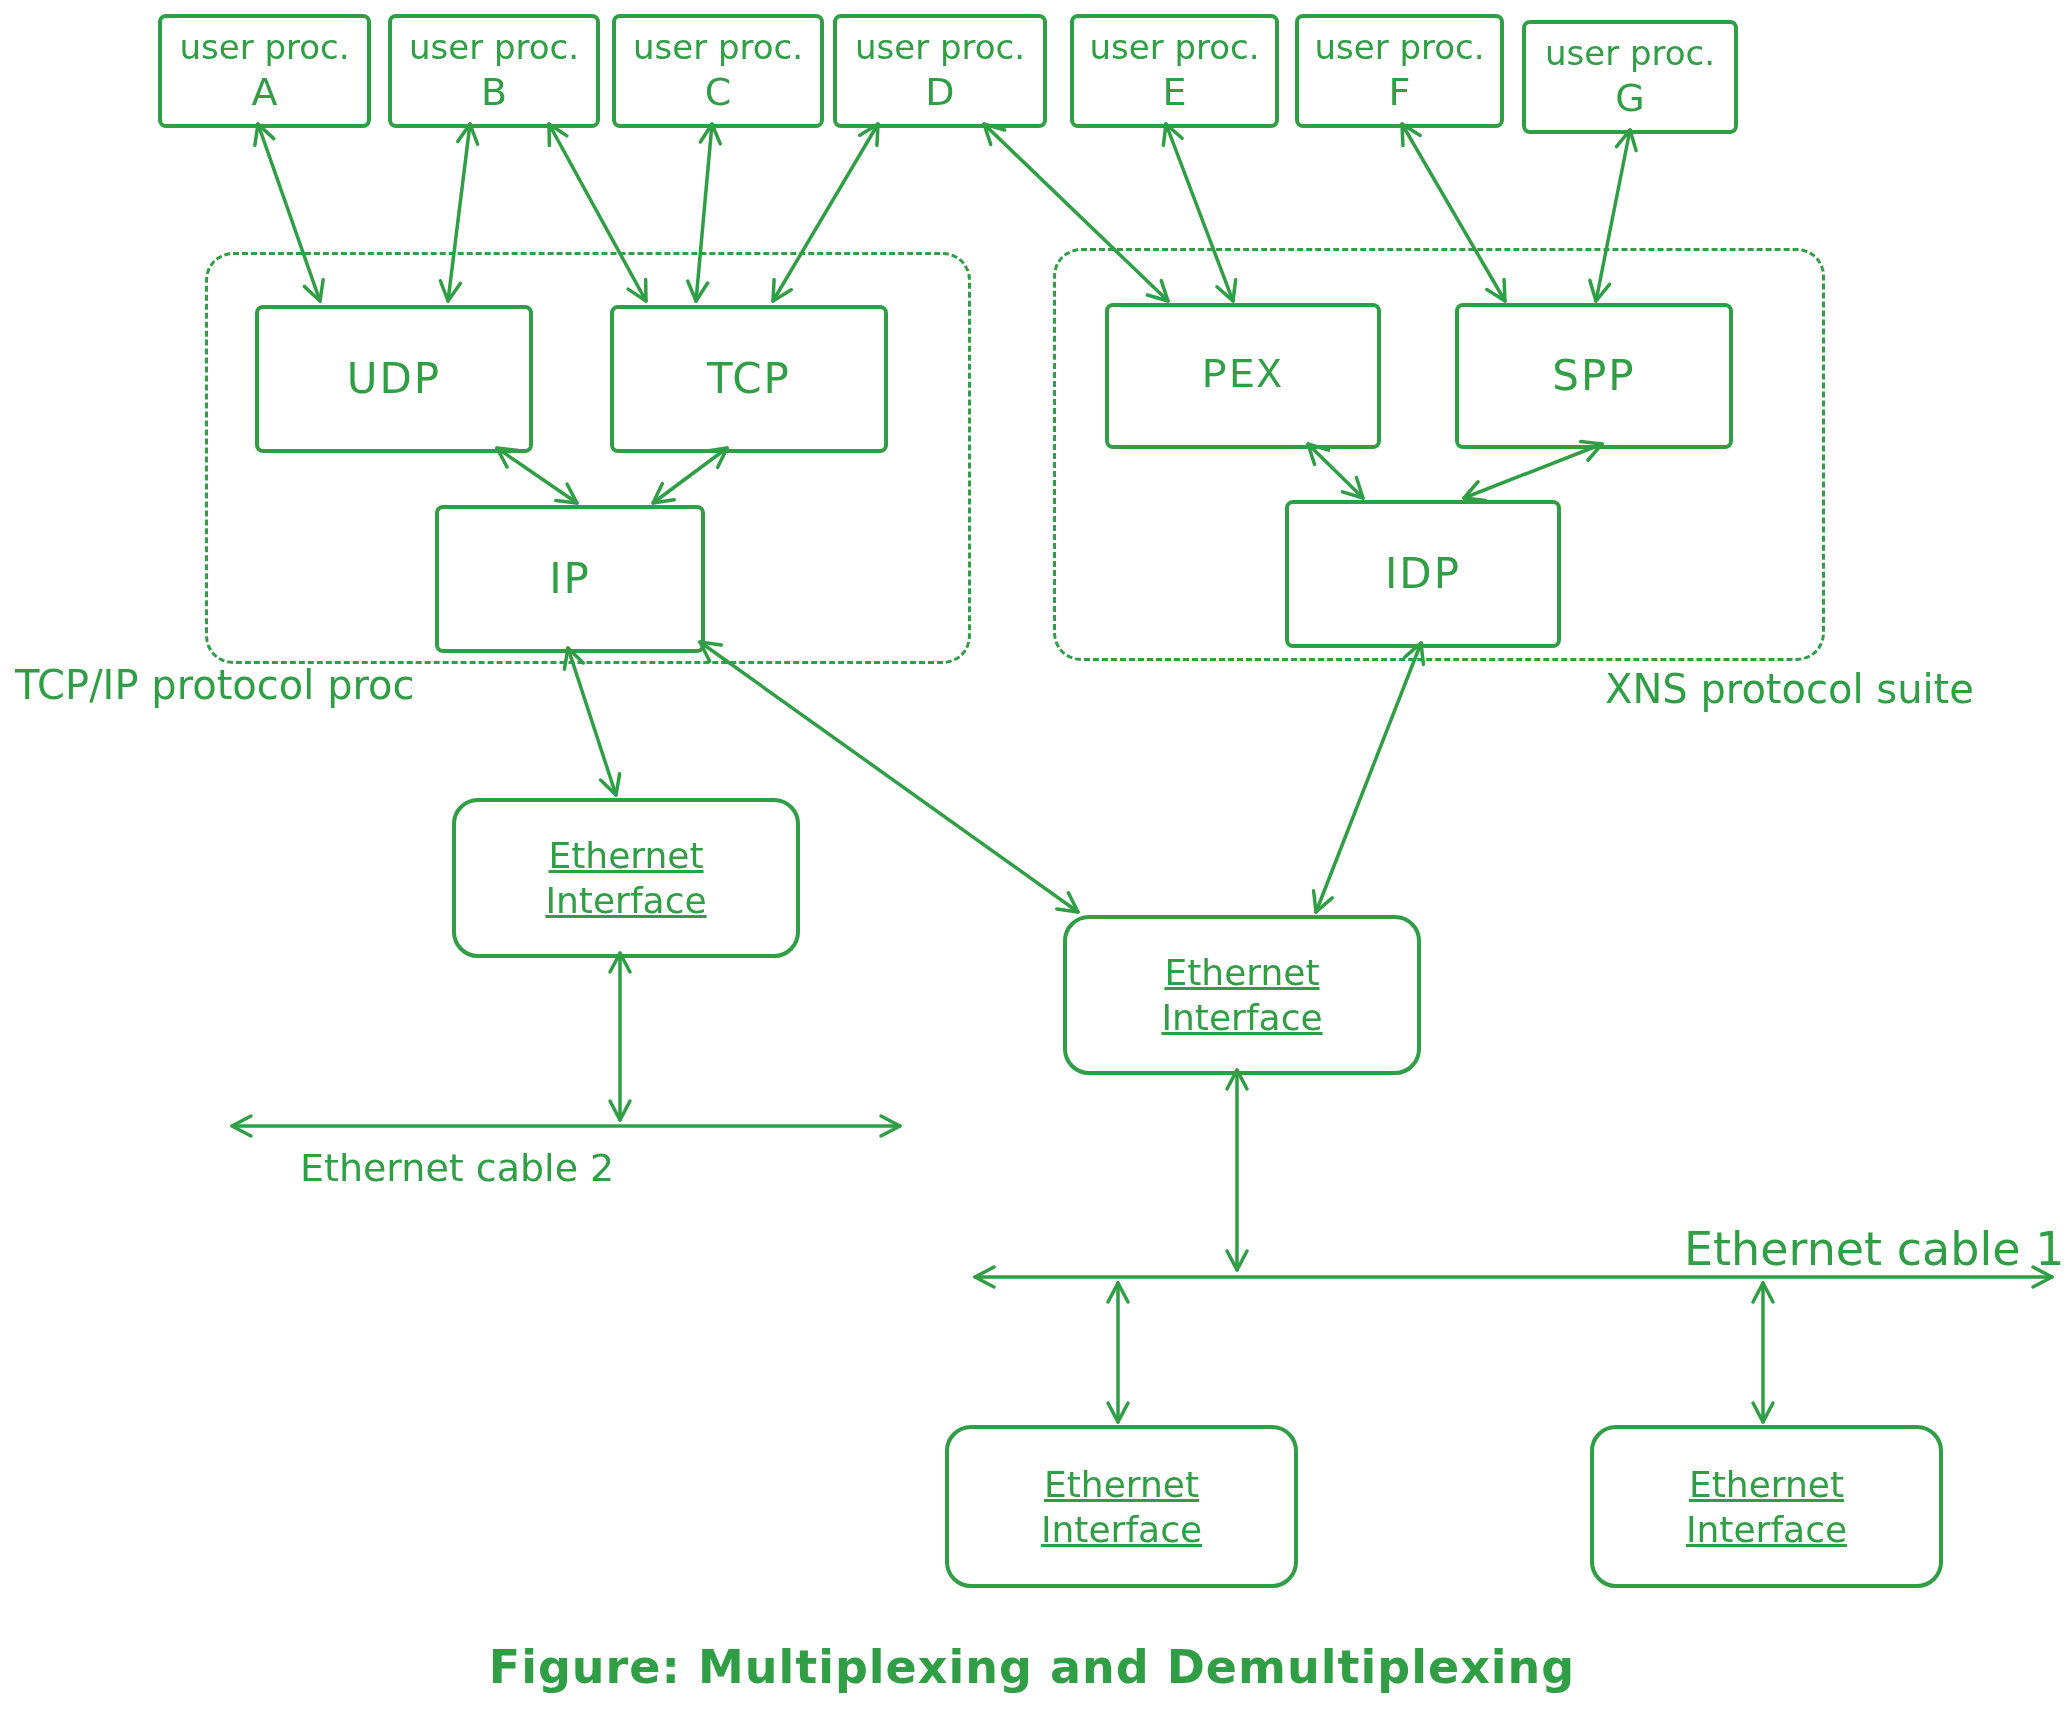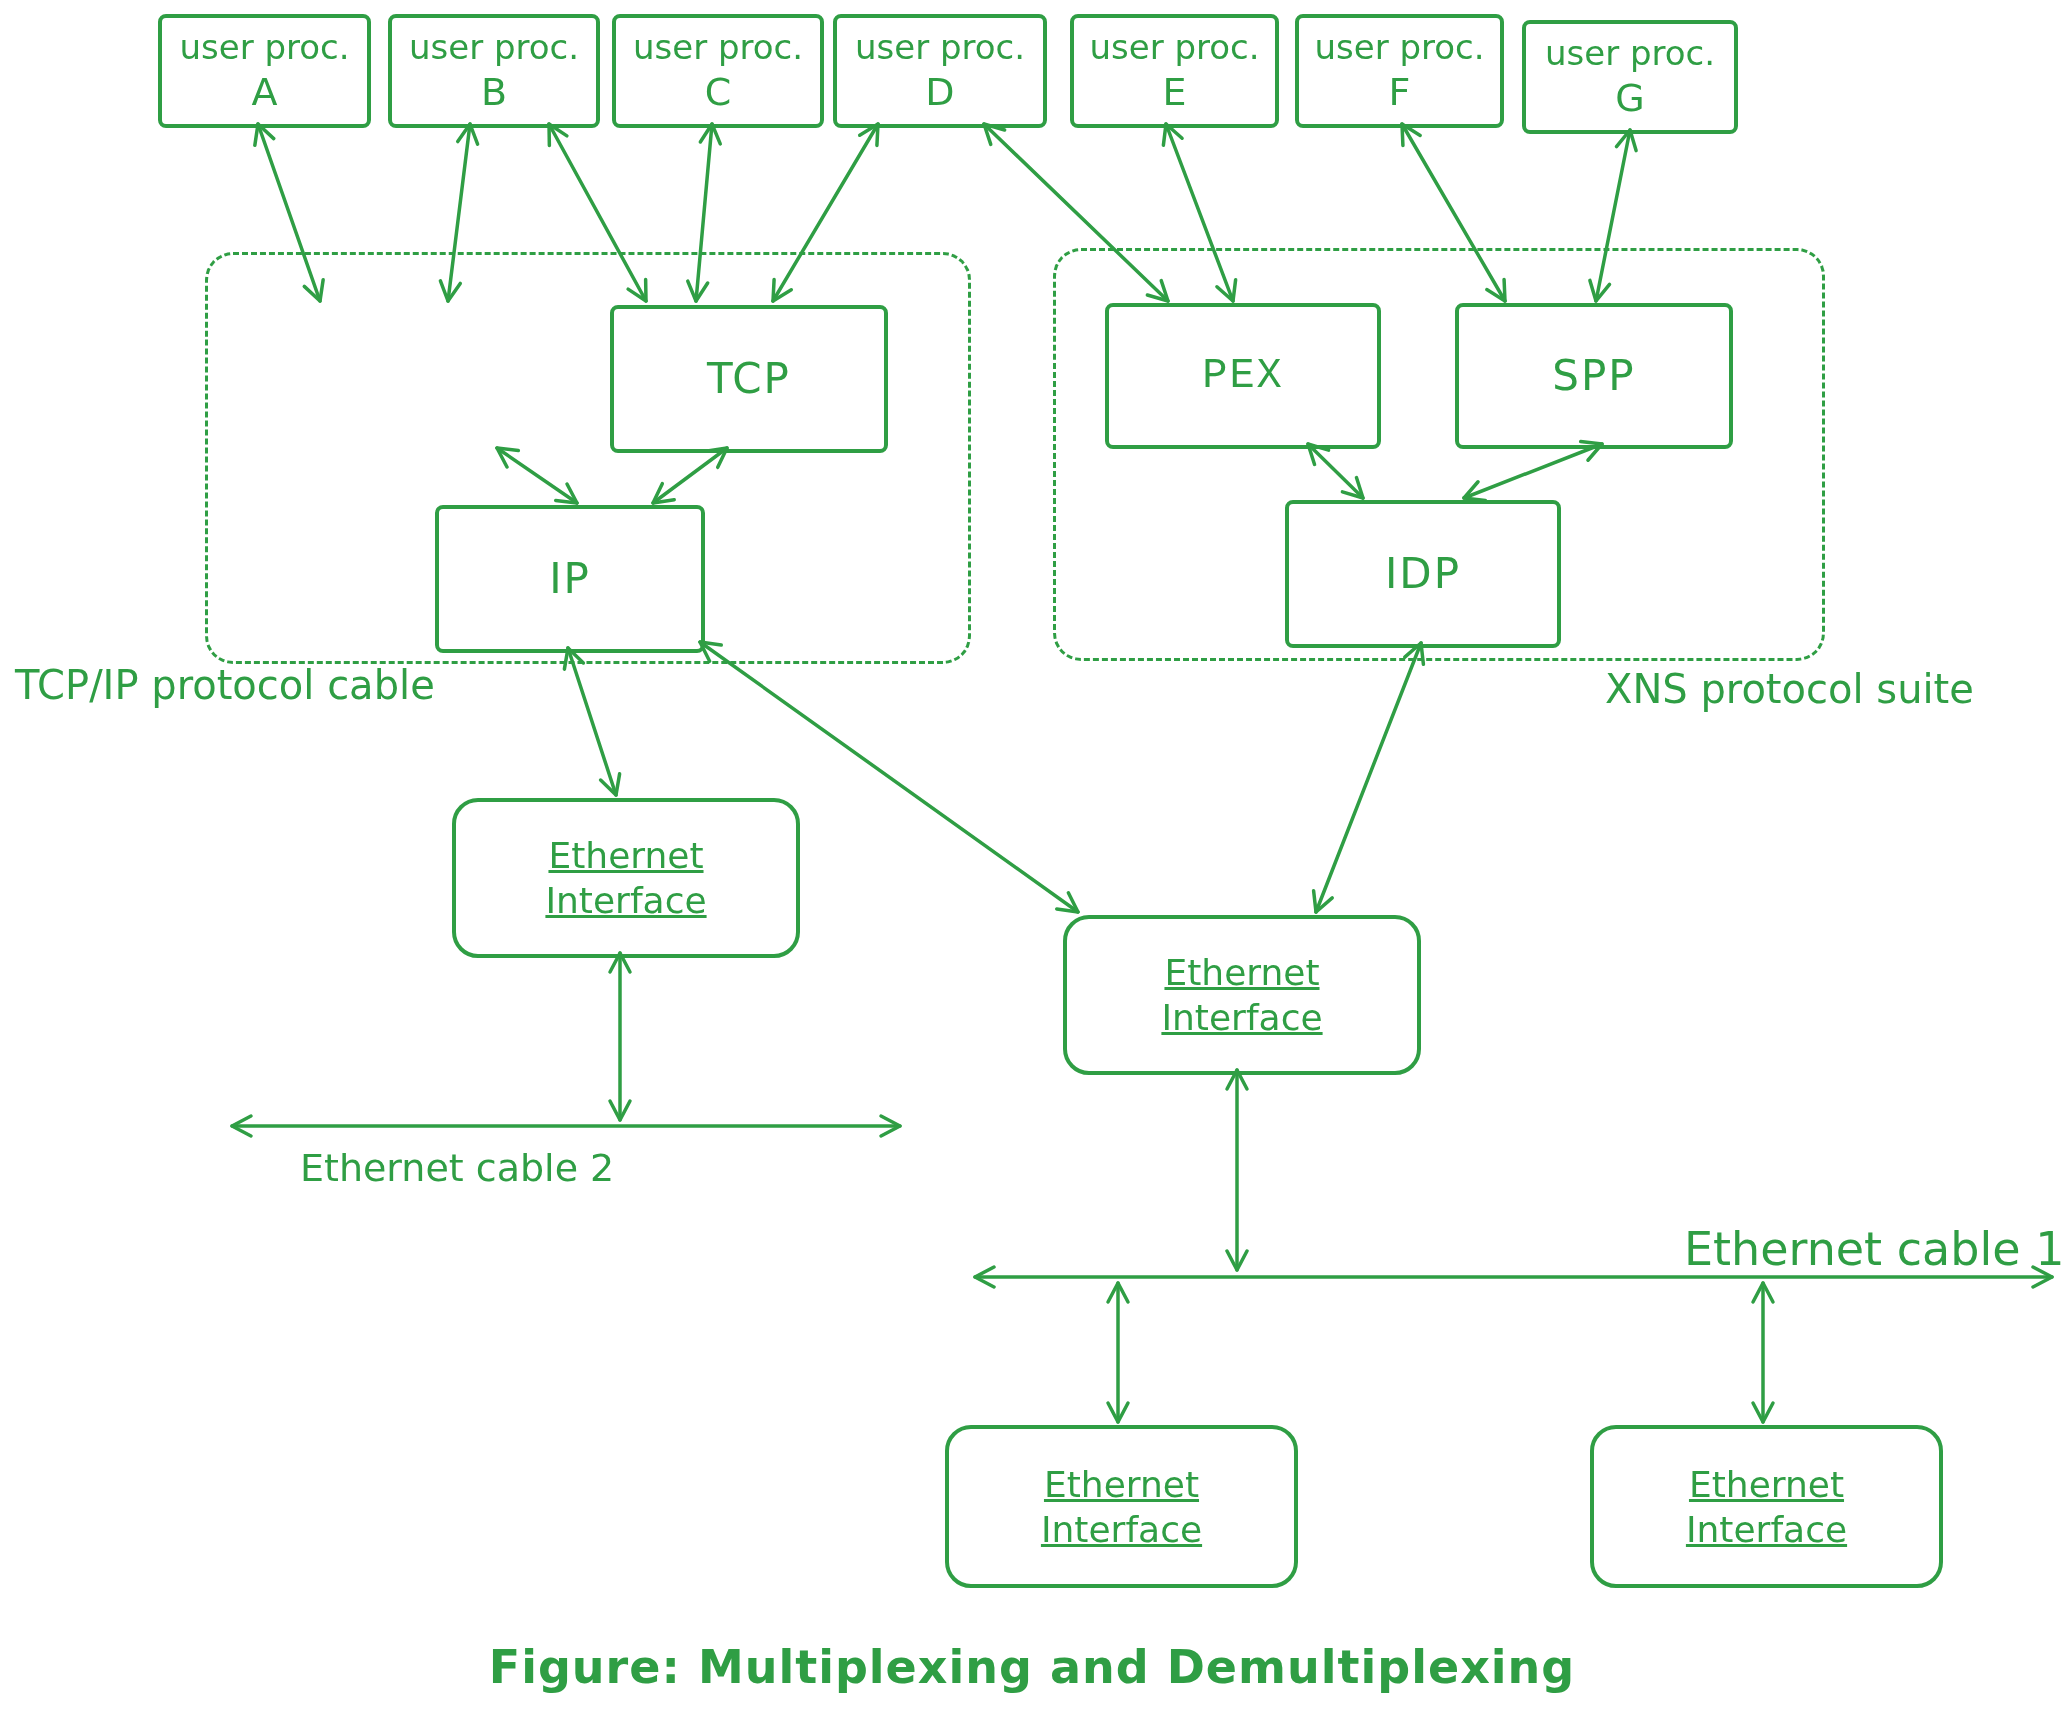--- a/index.html
+++ b/index.html
@@ -115,20 +115,23 @@
   </div>
   <div class="node uF">
     <span class="l1">user proc.</span>
     <span class="l2">F</span>
   </div>
   <div class="node uG">
     <span class="l1">user proc.</span>
     <span class="l2">G</span>
   </div>
 
+  <div class="node udp">
+    <span class="proto">UDP</span>
+  </div>
   <div class="node tcp">
     <span class="proto">TCP</span>
   </div>
   <div class="node ip">
     <span class="proto">IP</span>
   </div>
   <div class="node pex">
     <span class="proto">PEX</span>
   </div>
   <div class="node spp">
@@ -148,20 +151,20 @@
   </div>
   <div class="node ei eiBL">
     <span>Ethernet</span>
     <span>Interface</span>
   </div>
   <div class="node ei eiBR">
     <span>Ethernet</span>
     <span>Interface</span>
   </div>
 
-  <div class="flabel lblTcpip">TCP/IP protocol cable</div>
+  <div class="flabel lblTcpip">TCP/IP protocol proc</div>
   <div class="flabel lblXns">XNS protocol suite</div>
   <div class="flabel lblC2">Ethernet cable 2</div>
   <div class="flabel lblC1">Ethernet cable 1</div>
 
   <div class="caption">Figure: Multiplexing and Demultiplexing</div>
 
 </div>
 
 </body></html>

